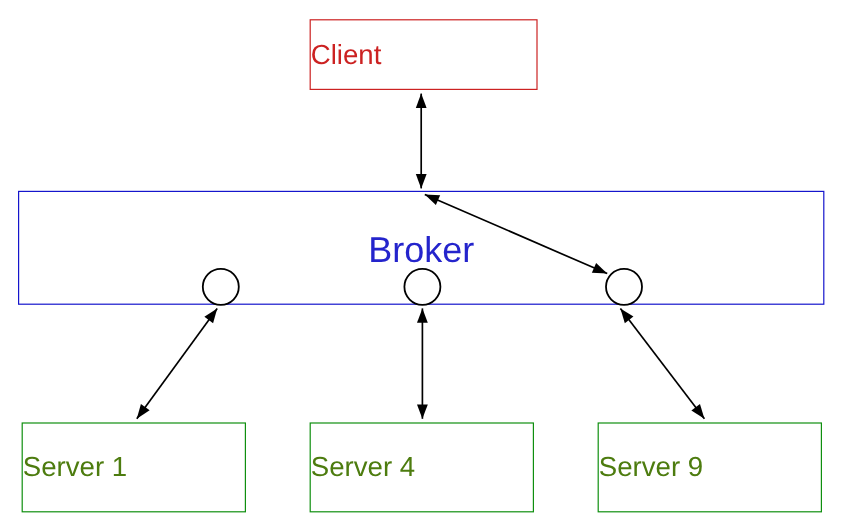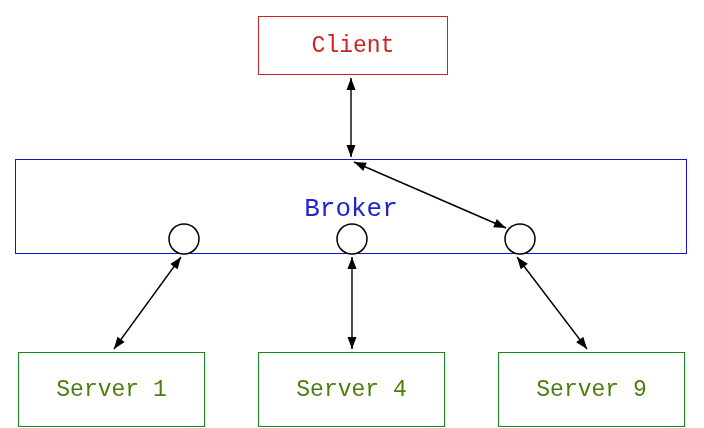--- a/index.html
+++ b/index.html
@@ -9,42 +9,40 @@
     height: 428px;
     background: #ffffff;
     font-family: "Liberation Sans", "DejaVu Sans", sans-serif;
     overflow: hidden;
   }
   .node {
     position: absolute;
     box-sizing: border-box;
     display: flex;
     align-items: center;
-    justify-content: center;
     font-size: 23px;
     background: #ffffff;
-    font-family: Liberation Mono, monospace;
   }
   .client-node {
     left: 258px; top: 16px; width: 190px; height: 59px;
     border: 1.5px solid #cc2222;
     color: #cc2222;
   }
   .broker-node {
     left: 15px; top: 159px; width: 672px; height: 95px;
     border: 1.5px solid #1515cc;
     background: #ffffff;
   }
   .broker-label {
     position: absolute;
     left: 0; right: 0;
     top: 36px;
     text-align: center;
     color: #2424cc;
-    font-size: 26px;
+    font-size: 30px;
     line-height: 26px;
   }
   .server-node {
     top: 352px; width: 187px; height: 75px;
     border: 1.5px solid #0f8f0f;
     color: #4d7c0f;
   }
   .server-1 { left: 18px; }
   .server-2 { left: 258px; }
   .server-3 { left: 498px; }

